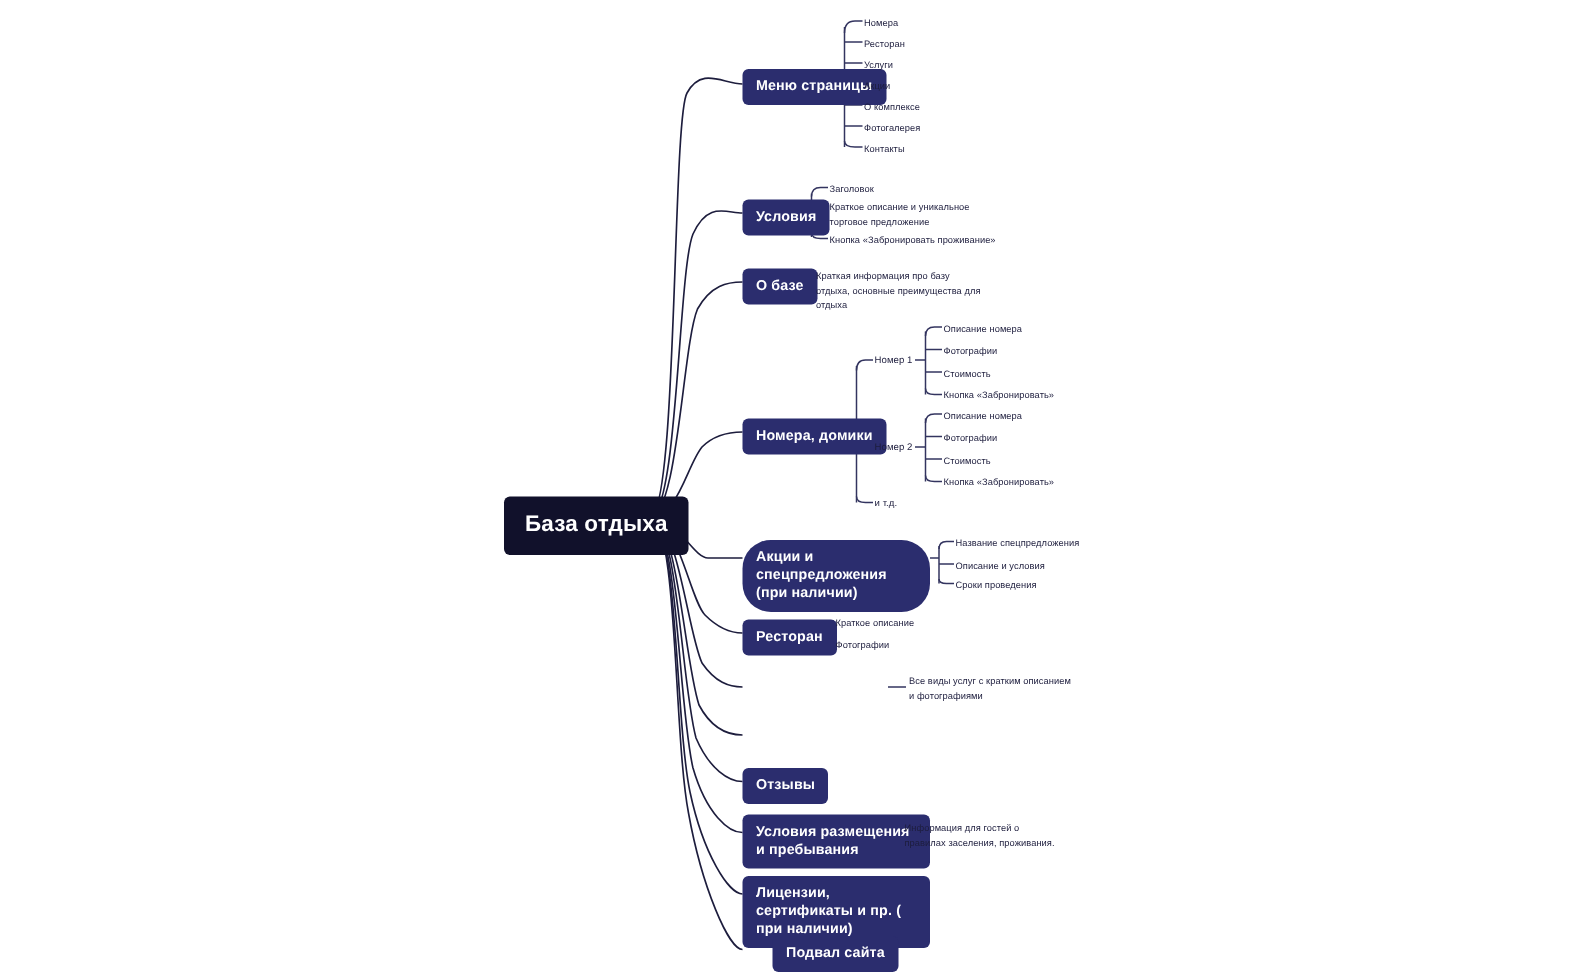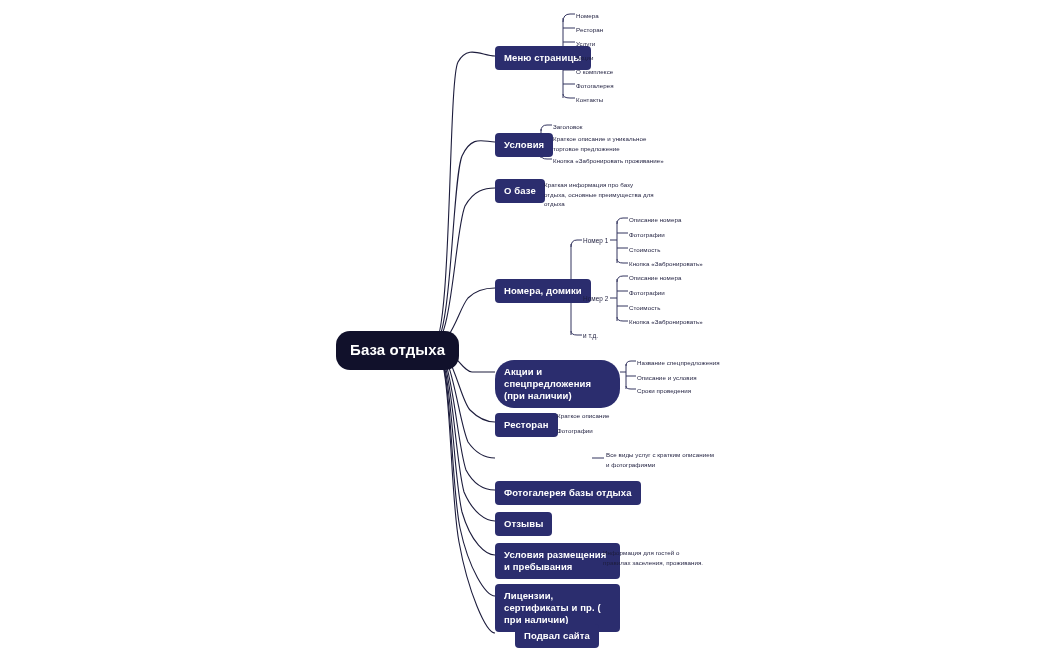--- a/index.html
+++ b/index.html
@@ -44,21 +44,21 @@
     color: #ffffff;
     border-radius: 4px;
     line-height: 1.25;
     letter-spacing: .1px;
   }
   .node.root {
     background: #11112b;
     font-size: 15px;
     font-weight: 700;
     padding: 10px 14px;
-    border-radius: 14px;
+    border-radius: 4px;
     white-space: nowrap;
   }
   .node.l1 {
     background: #2b2d6e;
     font-size: 9.5px;
     font-weight: 700;
     padding: 6px 9px;
   }
   .node.l1.wide { width: 125px; }
   .node.l1.nowrap { white-space: nowrap; }
@@ -221,23 +221,20 @@
   <div class="leaf" style="left:637px; top:386px;">Сроки проведения</div>
 
   <div class="node l1 nowrap" style="left:495px; top:413px;">
     <span>Ресторан</span>
   </div>
   <div class="leaf" style="left:557px; top:411px;">Краткое описание</div>
   <div class="leaf" style="left:557px; top:426px;">Фотографии</div>
 
   <div class="leaf" style="left:606px; top:450px; width:110px;">Все виды услуг с кратким описанием и фотографиями</div>
 
-  <div class="node l1 nowrap" style="left:495px; top:481px;">
-    <span>Фотогалерея базы отдыха</span>
-  </div>
 
   <div class="node l1 nowrap" style="left:495px; top:512px;">
     <span>Отзывы</span>
   </div>
 
   <div class="node l1 wide" style="left:495px; top:543px;">
     <span>Условия размещения и пребывания</span>
   </div>
   <div class="leaf" style="left:603px; top:548px; width:105px;">Информация для гостей о правилах заселения, проживания.</div>
 

